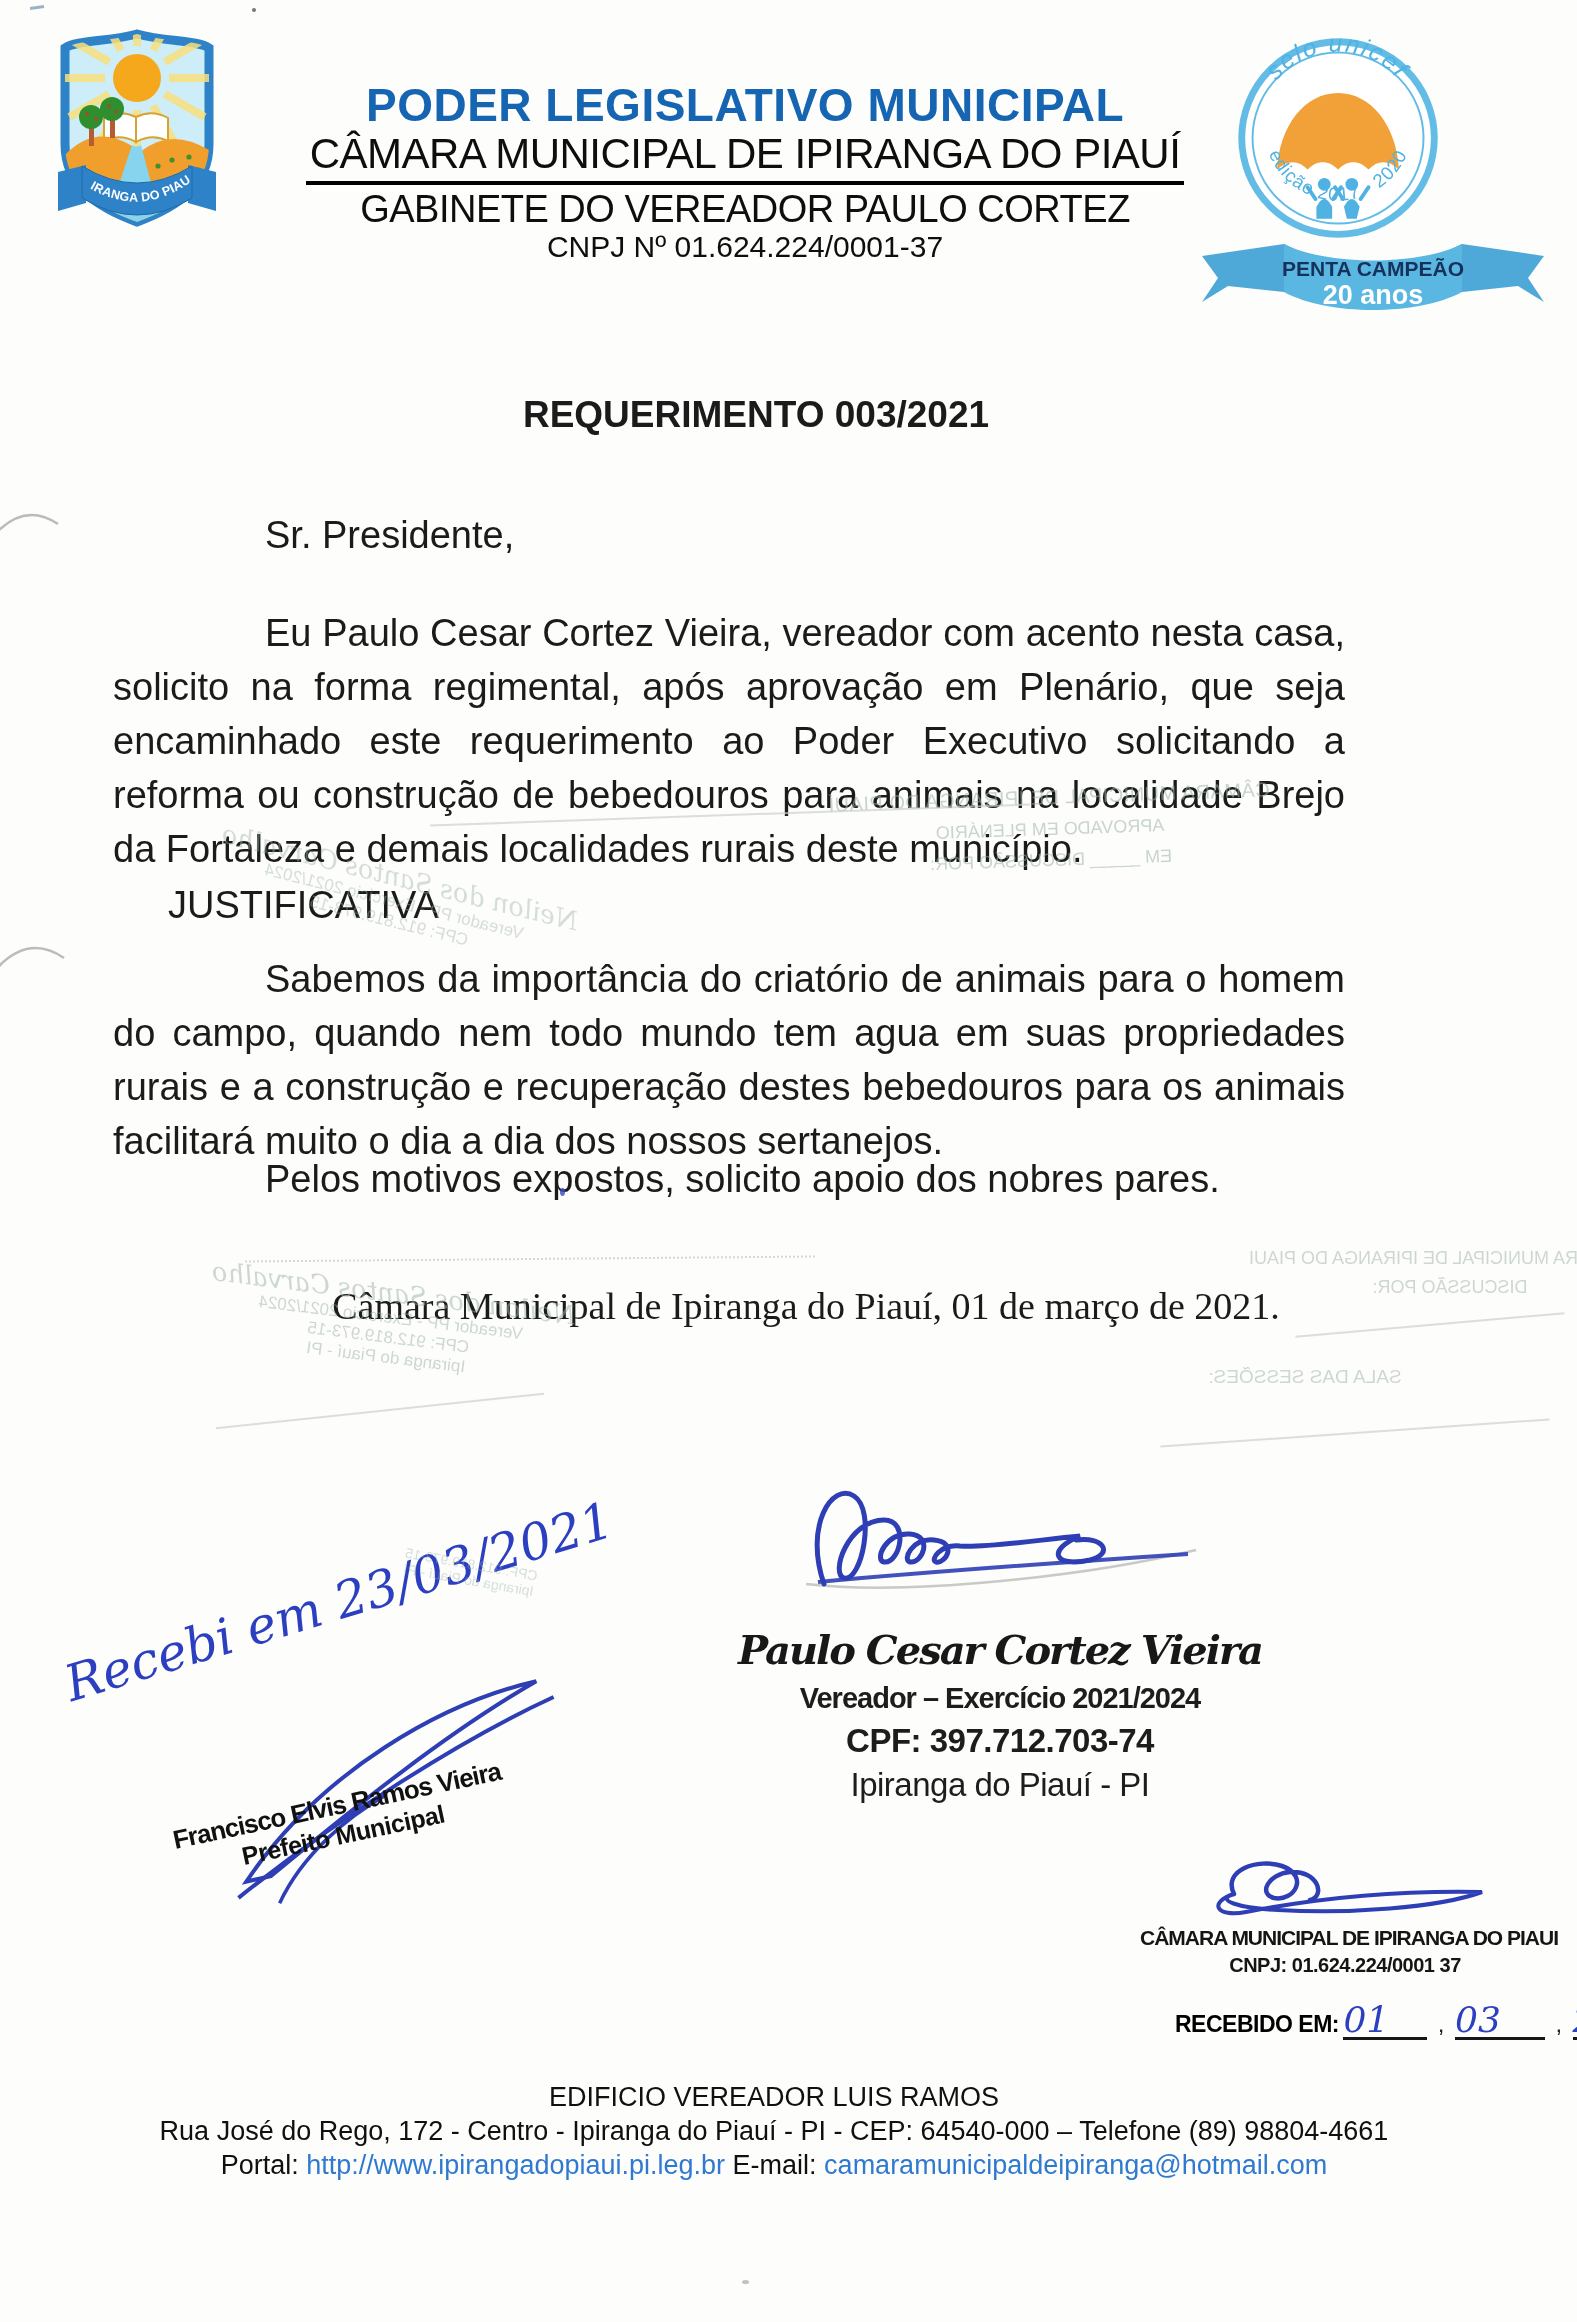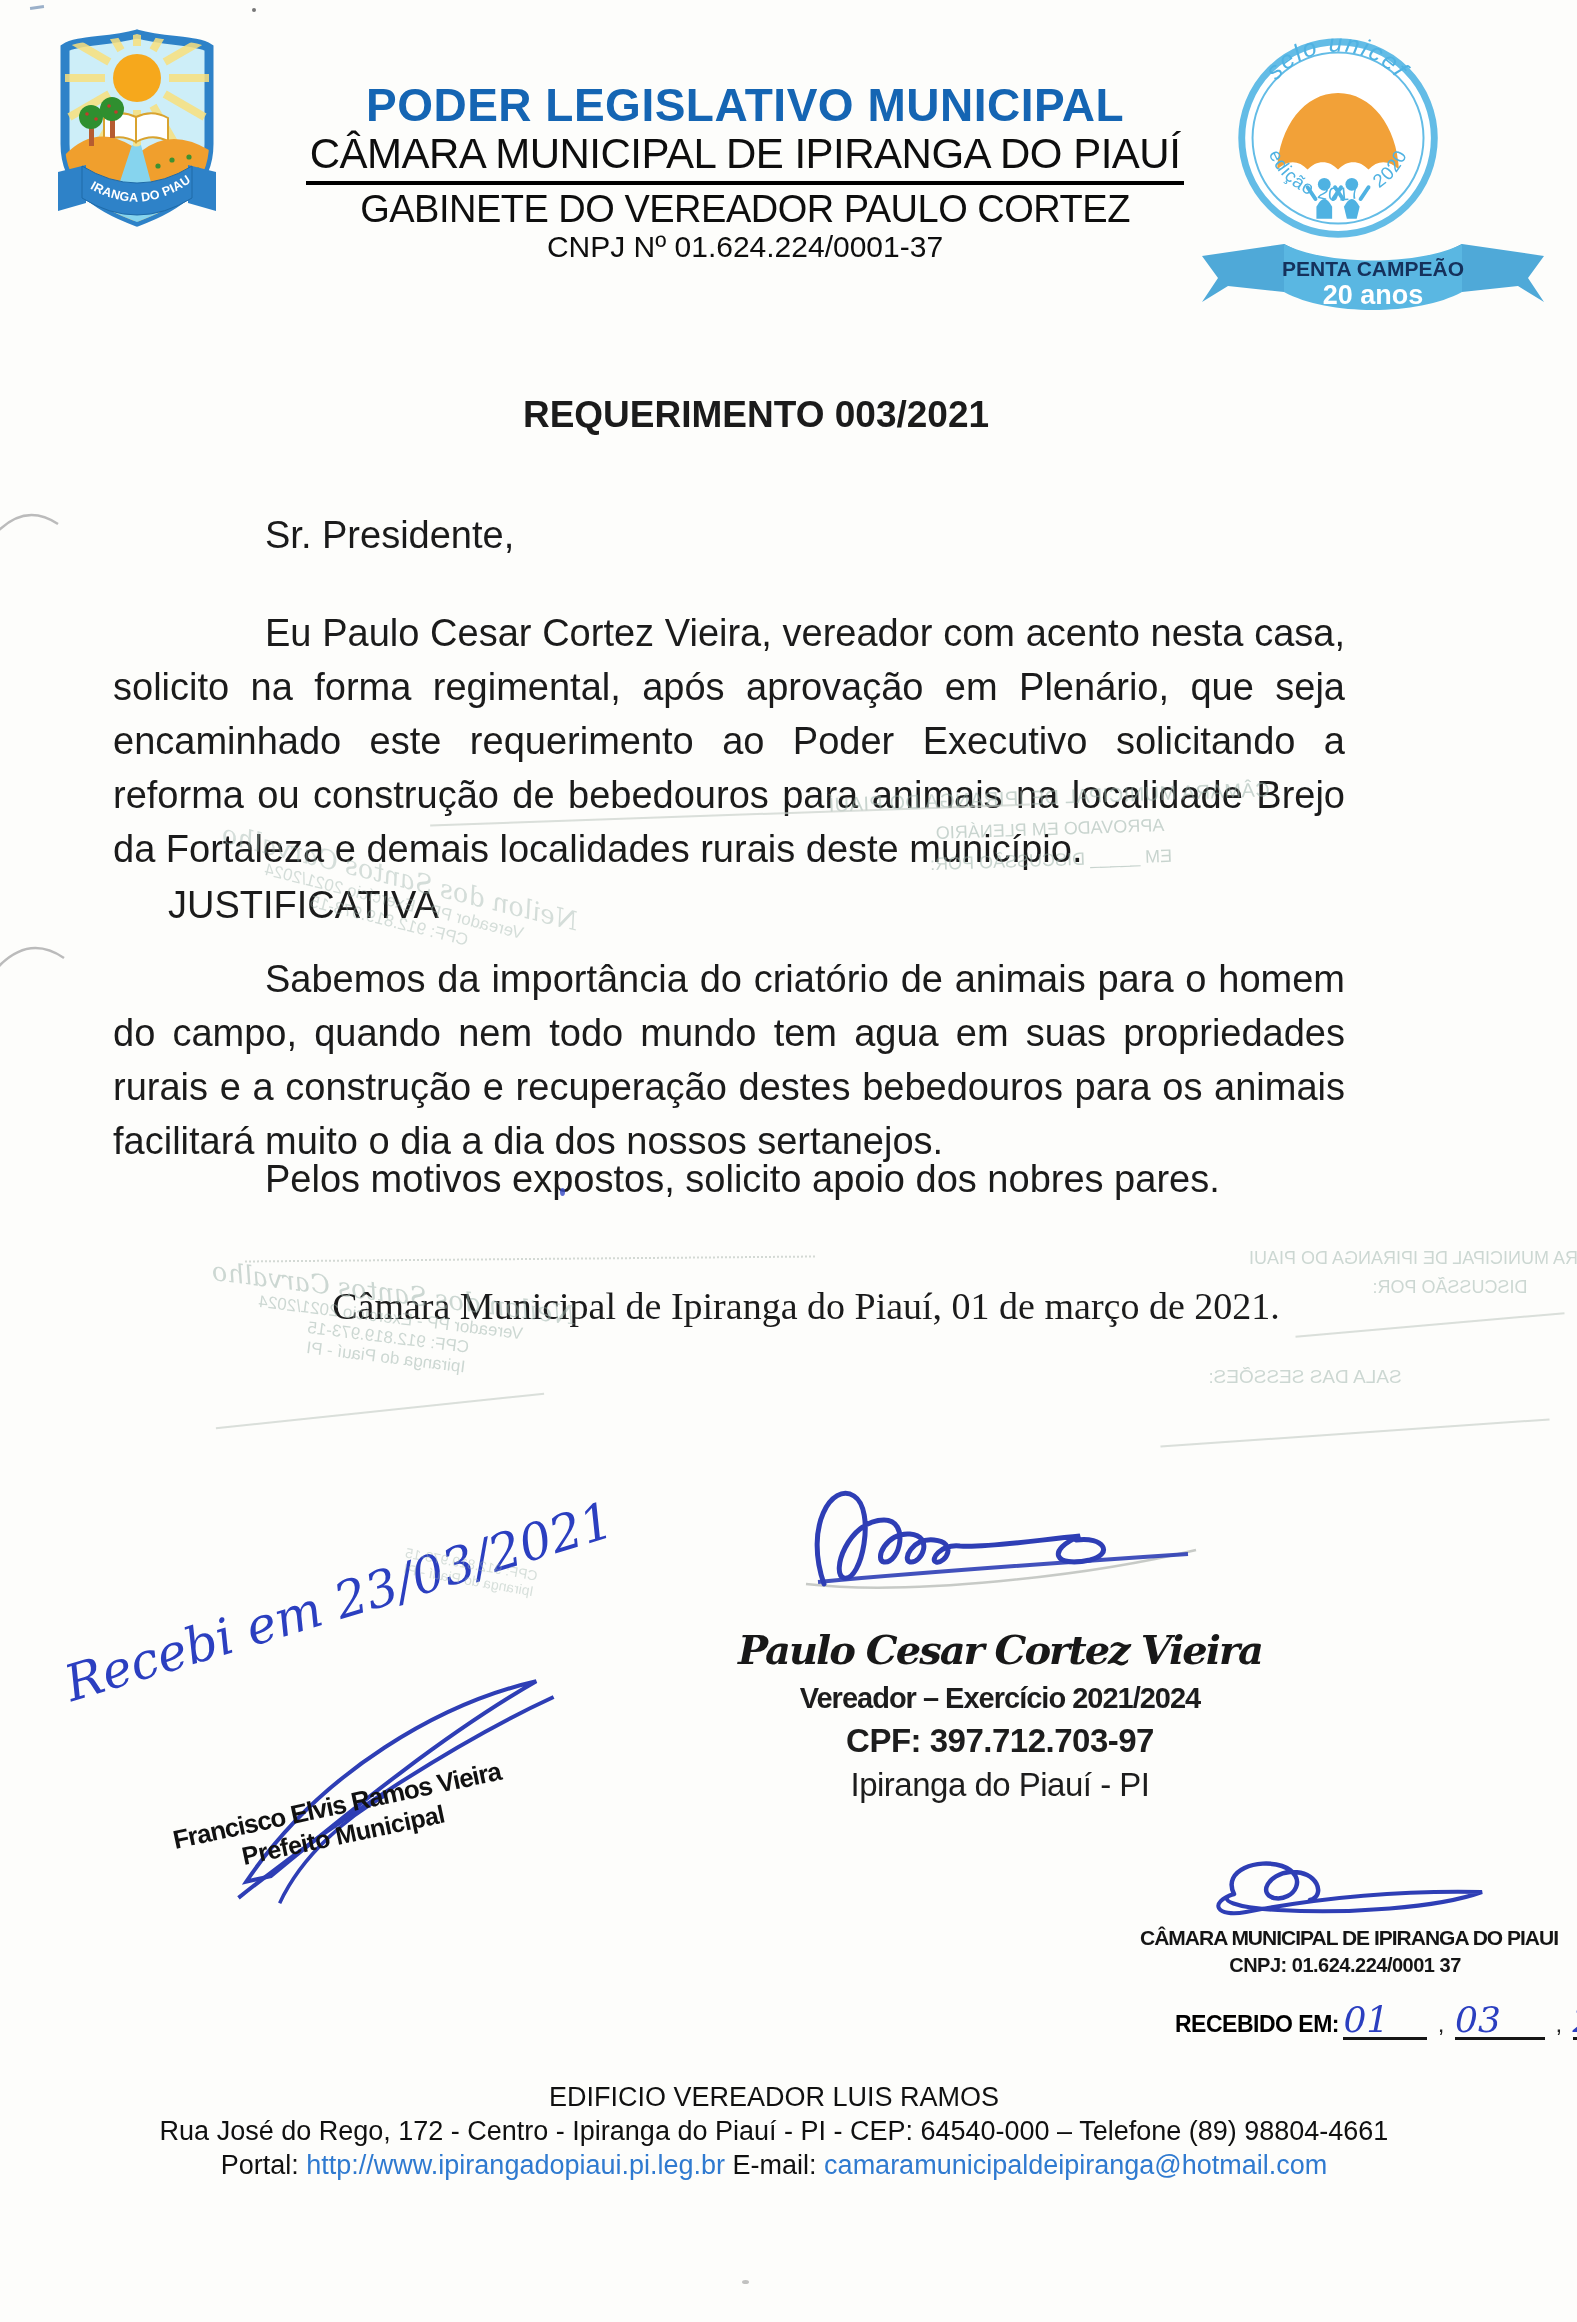--- a/index.html
+++ b/index.html
@@ -172,21 +172,21 @@
 
   <div class="abs dateline" style="left:190px;top:1284px;font-family:Liberation Serif, serif;">Câmara Municipal de Ipiranga do Piauí, 01 de março de 2021.</div>
 
   <svg class="abs" style="left:788px;top:1466px;" width="420" height="150" viewBox="0 0 420 150">
     <path d="M18,118 C120,130 300,110 408,84" stroke="#b9bdb9" stroke-width="2.5" fill="none" opacity=".8"></path>
     <path d="M36,118 C16,60 44,16 66,30 C88,44 74,116 56,112 C42,108 60,54 96,54 C122,54 112,98 96,96 C86,94 98,66 122,68 C146,70 134,98 122,96 C114,94 124,72 146,74 C170,76 158,98 148,96 C142,94 152,78 172,80 C198,82 250,74 292,70 C258,84 266,102 302,94 C326,88 316,70 288,74" stroke="#2e3eb5" stroke-width="5" fill="none" stroke-linecap="round"></path>
     <path d="M30,116 C140,106 280,96 400,88" stroke="#2e3eb5" stroke-width="4" fill="none" opacity=".9"></path>
   </svg>
   <div class="abs sig-name" style="left:600px;top:1626px;width:800px;">Paulo Cesar Cortez Vieira</div>
   <div class="abs sig-role" style="left:600px;top:1682px;width:800px;">Vereador – Exercício 2021/2024</div>
-  <div class="abs sig-cpf" style="left:600px;top:1722px;width:800px;">CPF: 397.712.703-97</div>
+  <div class="abs sig-cpf" style="left:600px;top:1722px;width:800px;">CPF: 397.712.703-74</div>
   <div class="abs sig-city" style="left:600px;top:1766px;width:800px;">Ipiranga do Piauí - PI</div>
 
   <div class="abs hand recebi" style="left:75px;top:1655px;">Recebi em 23/03/2021</div>
   <svg class="abs" style="left:205px;top:1690px;transform:rotate(-8deg);" width="380" height="200" viewBox="0 0 380 200">
     <path d="M30,170 C120,70 250,20 345,12 C250,50 150,110 55,168 Z" stroke="#2e3eb5" stroke-width="4" fill="none"></path>
     <path d="M20,185 C130,120 260,60 360,30" stroke="#2e3eb5" stroke-width="4" fill="none"></path>
     <path d="M60,196 C90,150 140,120 180,104" stroke="#2e3eb5" stroke-width="3.5" fill="none"></path>
   </svg>
   <div class="abs mayor-stamp" style="left:130px;top:1790px;width:420px;">
     <div class="mayor-l1">Francisco Elvis Ramos Vieira</div>

